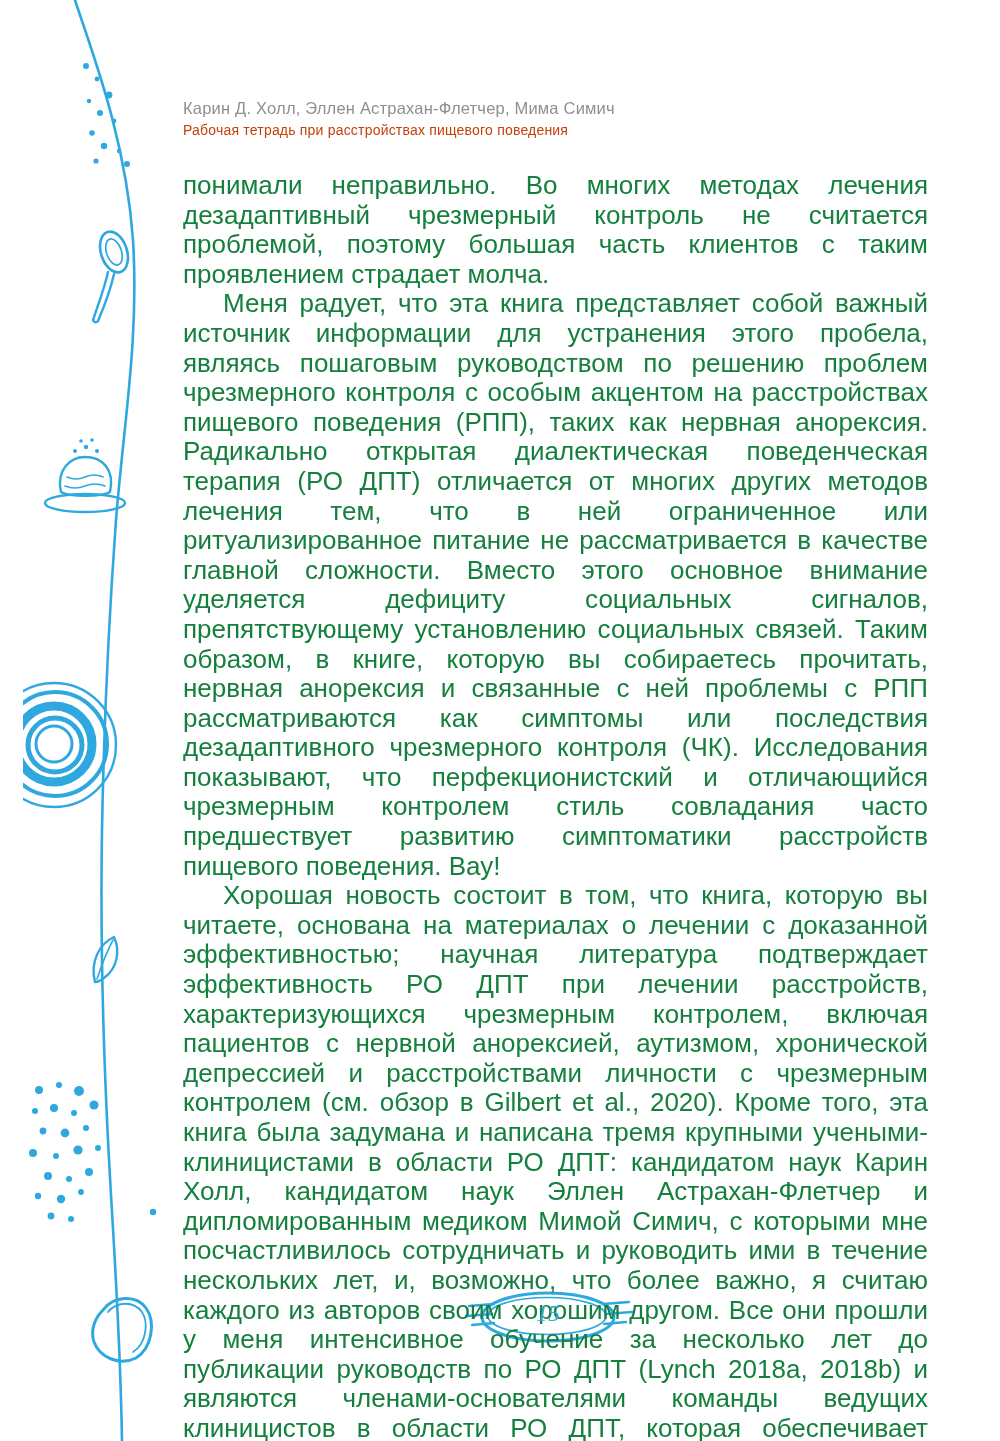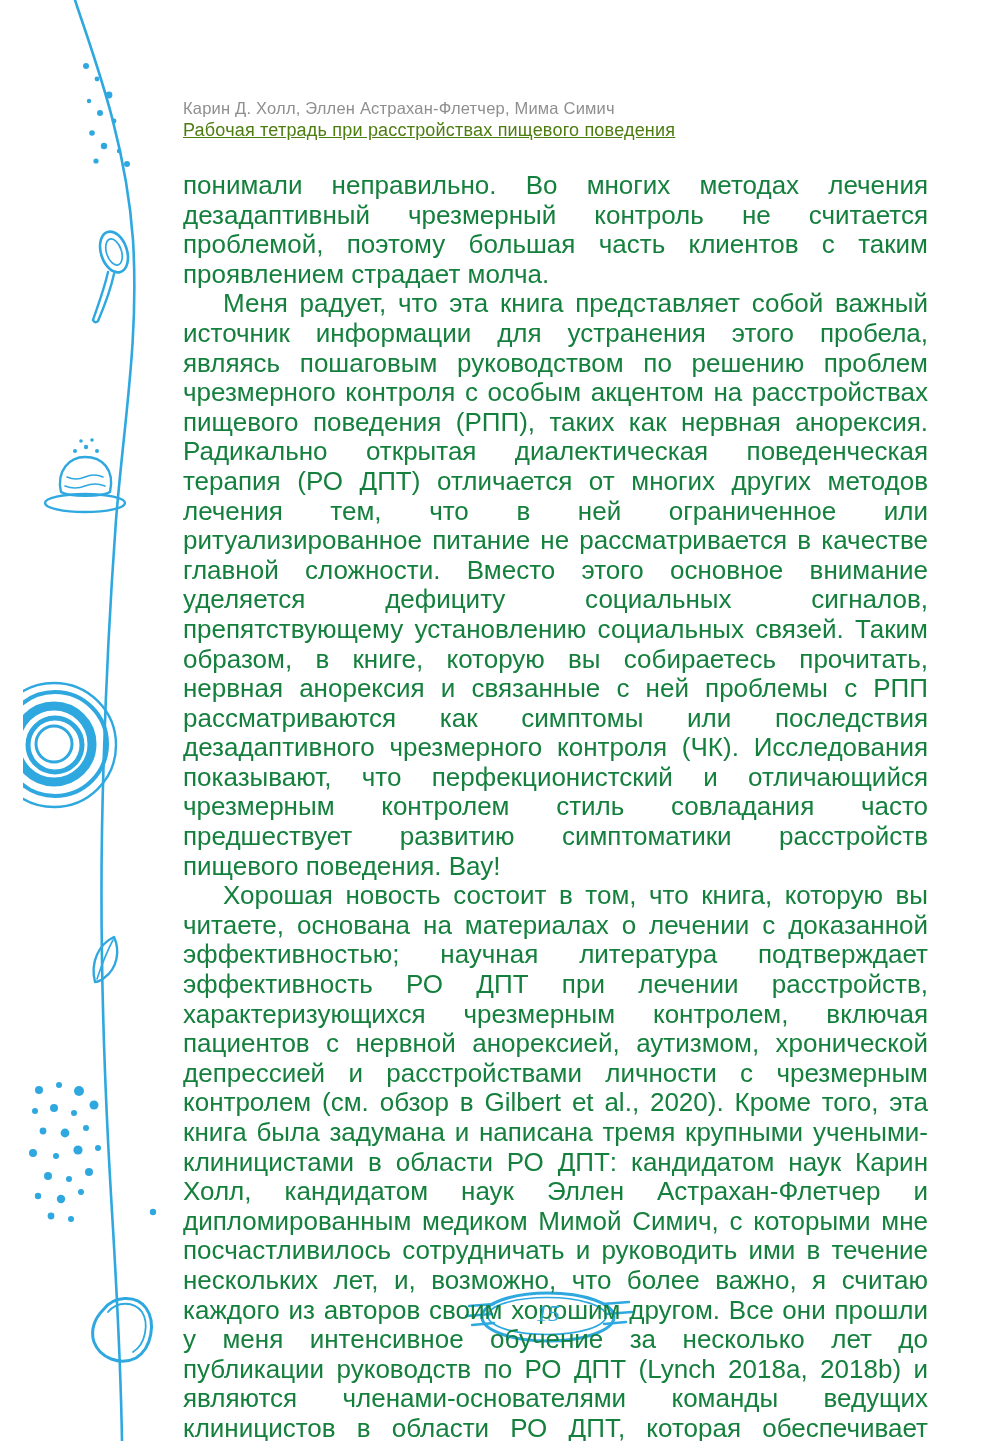--- a/index.html
+++ b/index.html
@@ -30,25 +30,24 @@
     top: 97px;
     width: 760px;
   }
   .header .authors {
     color: #8f8f8f;
     font-size: 16.5px;
     line-height: 22px;
     letter-spacing: 0.2px;
   }
   .header .book-title {
-    color: #4d7c0f;
-    font-size: 18px;
+    color: #c2410c;
+    font-size: 14px;
     line-height: 22px;
     letter-spacing: 0.2px;
-    text-decoration: underline;
   }
   .body-text {
     position: absolute;
     left: 160px;
     top: 171px;
     width: 745px;
     font-size: 26px;
     line-height: 29.6px;
     color: #15803d;
     text-align: justify;

